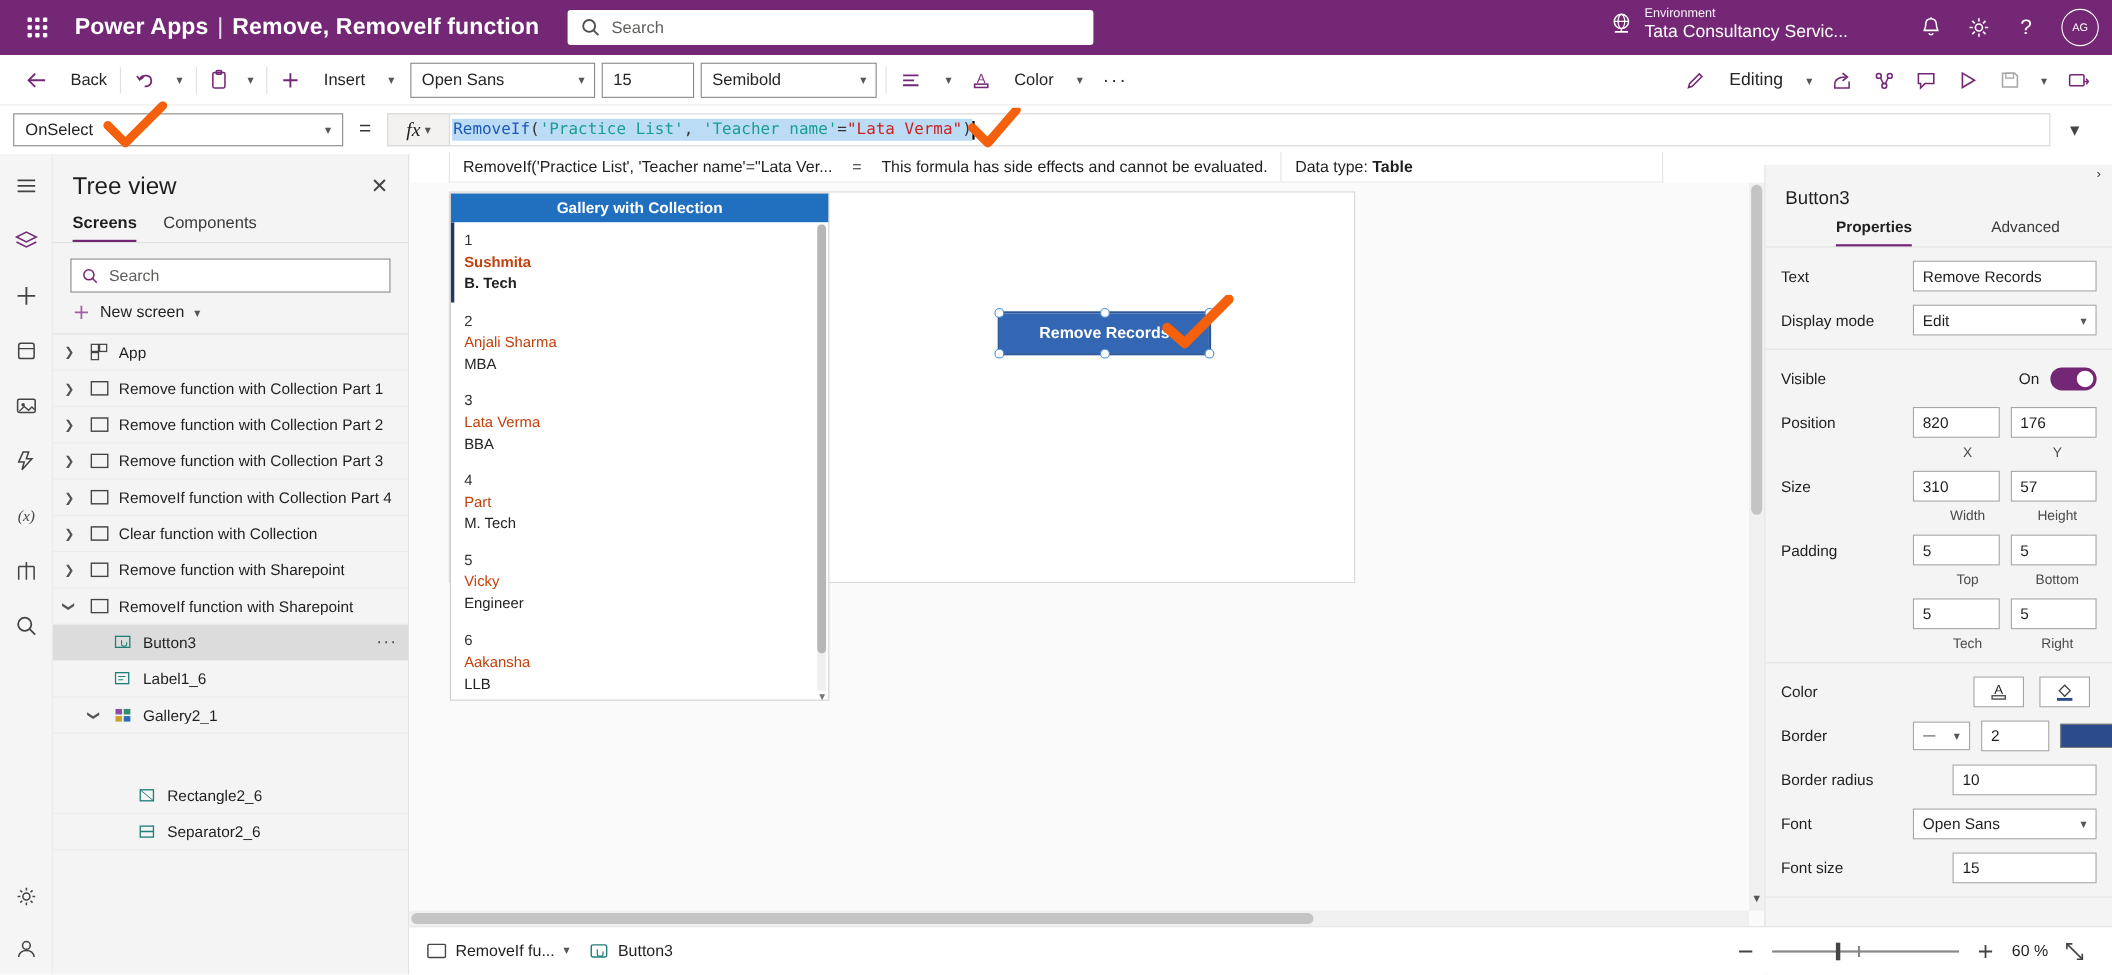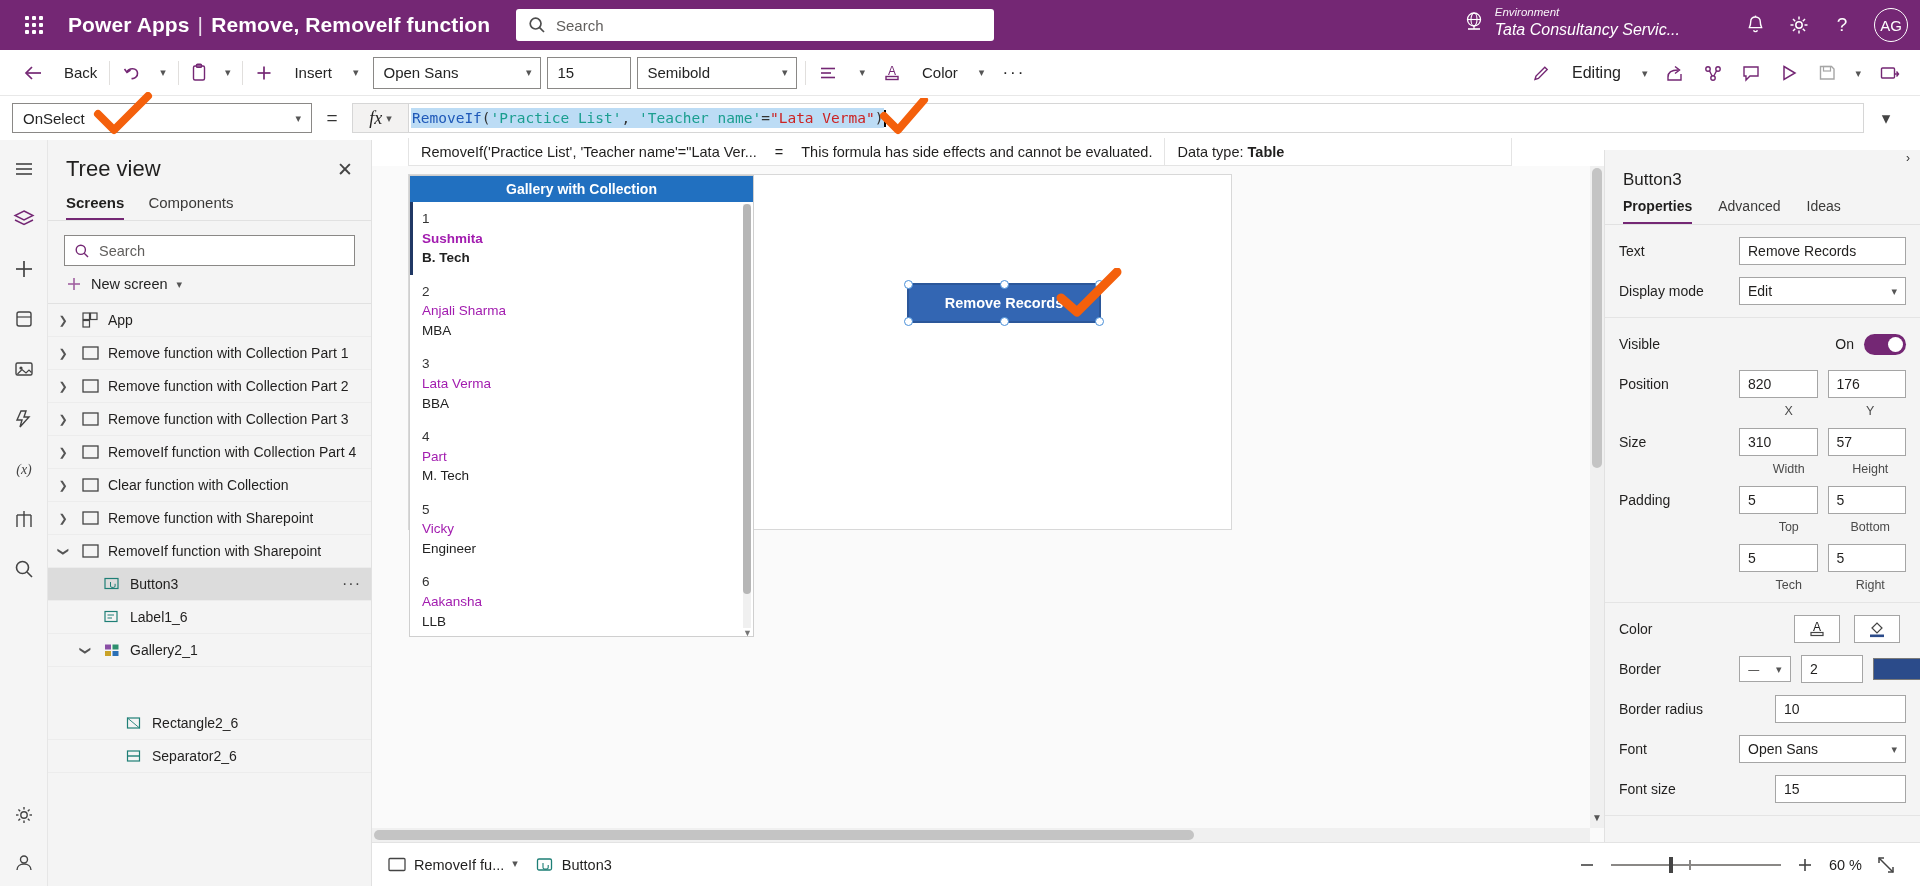--- a/index.html
+++ b/index.html
@@ -28,34 +28,34 @@
   .searchwrap {
     position: absolute; left: 516px; top: 9px; width: 478px; height: 32px;
     background: #fff; border-radius: 3px; display: flex; align-items: center;
     padding: 0 12px; gap: 10px;
   }
   .searchwrap svg { flex: none; }
   .searchwrap span { color: #605e5c; font-size: 15px; }
 
   .env {
     position: absolute; right: 240px; top: 6px; display: flex;
-    align-items: center; gap: 10px; color: #fff; font-style: italic;
+    align-items: center; gap: 10px; color: #fff;
   }
   .env .envtext { line-height: 1.2; }
   .env .envlabel { font-size: 11.5px; opacity: .95; }
   .env .envname { font-size: 16px; }
 
   .topicons {
     position: absolute; right: 12px; top: 0; height: 50px;
     display: flex; align-items: center; gap: 22px;
   }
   .topicons > div { cursor: pointer; display: flex; align-items: center; }
   .avatar {
     width: 34px; height: 34px; border-radius: 50%;
-    border: 1.5px solid #ffffff; color: #fff; font-size: 15px;
+    border: 1.5px solid #ffffff; color: #fff; font-size: 10px;
     display: flex; align-items: center; justify-content: center;
     background: #742774;
   }
 
   
   .cmdbar {
     position: absolute; left: 0; top: 50px; width: 1920px; height: 46px;
     background: #fff; border-bottom: 1px solid #e8e8e8;
     display: flex; align-items: center; padding-left: 14px; gap: 0;
   }
@@ -180,21 +180,21 @@
     background: #fff; border: 1px solid #cfcfcf;
   }
   .galHeader {
     height: 26px; background: #2170c0; color: #fff; font-size: 14px; font-weight: bold;
     display: flex; align-items: center; justify-content: center;
   }
   .galBody { position: relative; height: 436px; overflow: hidden; }
   .galItem { padding: 7px 0 7px 12px; position: relative; }
   .galItem.first { border-left: 3px solid #203864; margin-left: 0; padding-left: 9px; }
   .galNum { font-size: 13.5px; color: #333; line-height: 1.45; }
-  .galName { font-size: 13.5px; color: #a21caf; line-height: 1.45; }
+  .galName { font-size: 13.5px; color: #c2410c; line-height: 1.45; }
   .galDeg { font-size: 13.5px; color: #222; line-height: 1.45; }
   .galItem.bold .galName, .galItem.bold .galDeg { font-weight: bold; }
   .galScroll {
     position: absolute; right: 2px; top: 2px; width: 8px; bottom: 10px; background: #f0f0f0;
   }
   .galThumb { position:absolute; left:0; top: 0; width: 8px; height: 390px; background: #b6b6b6; border-radius: 4px; }
   .galArrow { position:absolute; right:2px; bottom:0; width:8px; height:10px; color:#777; font-size:9px; text-align:center; line-height:10px; }
 
   .btnRecords {
     position: absolute; left: 500px; top: 110px; width: 190px; height: 36px;
@@ -219,21 +219,21 @@
   .rightpanel {
     position: absolute; right: 0; top: 150px; width: 316px; bottom: 0;
     background: #f4f4f4; border-left: 1px solid #e1e1e1; overflow: hidden;
   }
   .rp-topnav {
     height: 16px; display: flex; align-items: center; justify-content: space-between;
     padding: 0 10px; font-size: 12px; color: #333; overflow:hidden;
   }
   .rp-name { padding: 4px 18px 8px 18px; font-size: 17px; color: #201f1e; }
   .rp-tabs { display: flex; gap: 26px; padding: 0 18px; border-bottom: 1px solid #e1e1e1; }
-  .rp-tab { font-size: 14px; color: #3b3a39; padding-bottom: 8px; cursor: pointer; }
+  .rp-tab { font-size: 14px; color: #3b3a39; padding-bottom: 8px; cursor: pointer; margin-left: 46px; }
   .rp-tab.sel { color: #201f1e; font-weight: bold; border-bottom: 2.5px solid #742774; }
 
   .rp-row {
     display: flex; align-items: center; padding: 0 14px; height: 40px;
     font-size: 14px; color: #201f1e;
   }
   .rp-label { width: 120px; flex: none; }
   .rp-grp { border-bottom: 1px solid #e4e4e4; padding: 6px 0; }
   .rp-input {
     height: 28px; background: #fff; border: 1px solid #a5a5a5;

